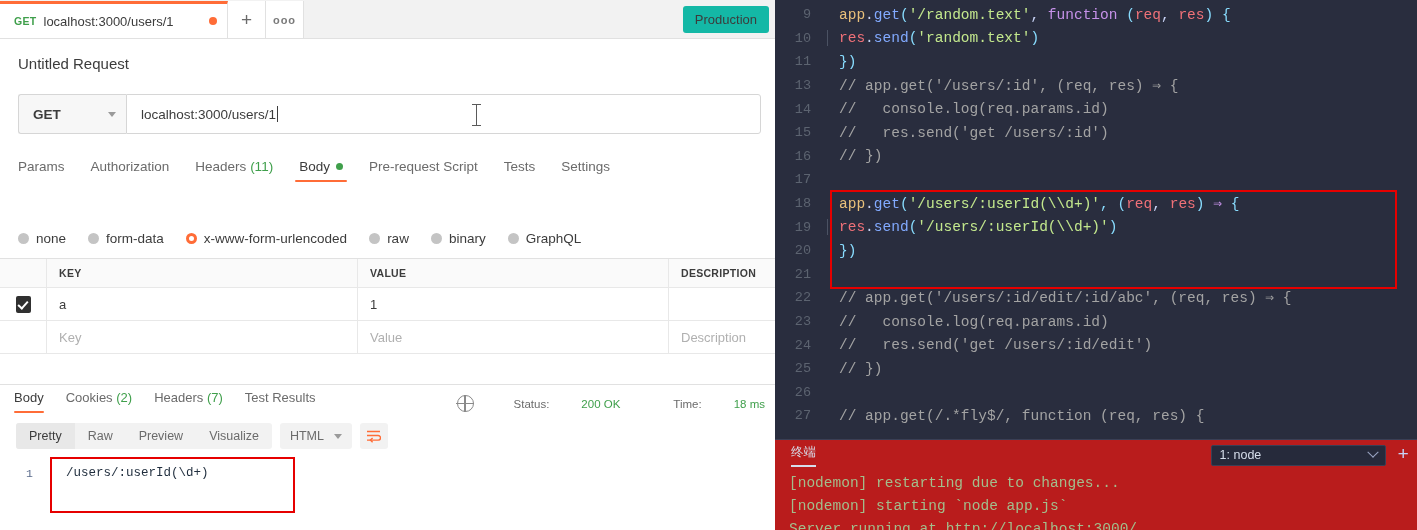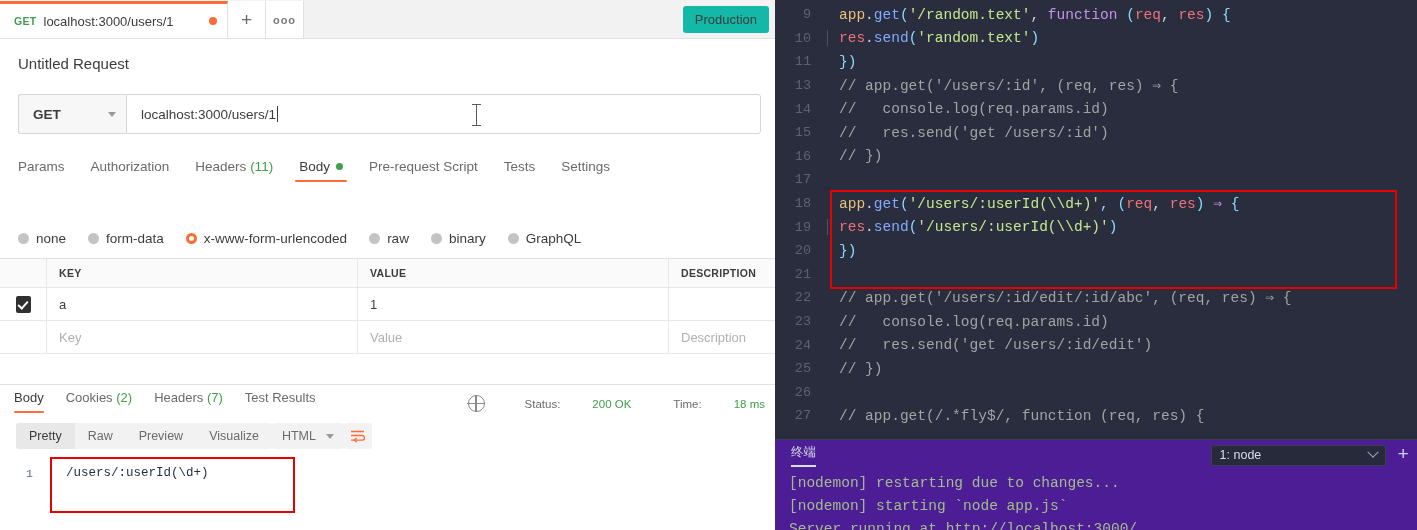--- a/index.html
+++ b/index.html
@@ -85,22 +85,22 @@
   .resp-tabs{display:flex;align-items:flex-end;height:28px;padding:8px 0 0 14px;box-sizing:border-box;}
   .rtab{font-size:13px;color:#6b6b6b;margin-right:22px;position:relative;padding-bottom:8px;white-space:nowrap;}
   .rtab.active{color:#3c3c3c;}
   .rtab.active .ul{position:absolute;left:0;right:0;bottom:0;height:2.5px;background:#ff6c37;border-radius:1px;}
   .rtab .count{color:#3f9f4b;}
   .status-wrap{position:absolute;right:10px;top:10px;display:flex;align-items:center;font-size:11.5px;color:#6b6b6b;gap:28px;}
   .globe{width:15px;height:15px;border:1.4px solid #8a8a8a;border-radius:50%;position:relative;margin-right:12px;}
   .globe:before{content:"";position:absolute;left:50%;top:-1.4px;bottom:-1.4px;width:1.4px;background:#8a8a8a;margin-left:-.7px;}
   .globe:after{content:"";position:absolute;top:50%;left:-1.4px;right:-1.4px;height:1.4px;background:#8a8a8a;margin-top:-.7px;}
   .st-val{color:#3f9f4b;margin-left:4px;}
-  .st-sep{margin-left:14px;}
-  .fmt-row{display:flex;align-items:center;margin:10px 0 0 16px;}
+  .st-sep{margin-left:25px;}
+  .fmt-row{display:flex;align-items:center;margin:10px 0 0 16px;gap:8px;}
   .seg{display:flex;background:#f2f2f2;border-radius:3px;overflow:hidden;height:26px;align-items:center;}
   .seg div{font-size:12.5px;color:#6b6b6b;padding:0 13px;line-height:26px;}
   .seg div.active{color:#3c3c3c;background:#e8e8e8;}
   .fmt-sel{display:flex;align-items:center;background:#f2f2f2;border-radius:3px;height:26px;padding:0 10px;font-size:12.5px;color:#6b6b6b;gap:10px;}
   .wrap-btn{width:28px;height:26px;background:#f2f2f2;border-radius:3px;display:flex;align-items:center;justify-content:center;}
   .body-area{position:relative;margin-top:8px;}
   .redbox{position:absolute;left:50px;top:0;width:245px;height:56px;border:2.5px solid #e60000;box-sizing:border-box;}
   .ln{position:absolute;left:26px;top:10px;font-family:"Liberation Mono",monospace;font-size:11.5px;color:#5a6b8c;}
   .code-line{position:absolute;left:66px;top:9px;font-family:"Liberation Mono",monospace;font-size:12.5px;color:#1f2d3d;}
 
@@ -116,21 +116,21 @@
   .fn{color:#e9c07b;}
   .prop{color:#82aaff;}
   .str{color:#c3e88d;}
   .kw{color:#c792ea;}
   .par{color:#f07178;}
   .pn{color:#89ddff;}
   .plain{color:#c8d3f5;}
   .arrow{color:#c792ea;}
   .ed-redbox{position:absolute;left:55px;right:20px;top:190px;height:99px;border:2.2px solid #e60000;box-sizing:border-box;pointer-events:none;}
 
-  .term{position:absolute;left:0;right:0;bottom:0;height:90px;background:#4c1d95;border-top:1px solid #3a3f55;}
+  .term{position:absolute;left:0;right:0;bottom:0;height:90px;background:#b91c1c;border-top:1px solid #3a3f55;}
   .term-head{display:flex;align-items:center;height:30px;padding:0 8px 0 16px;box-sizing:border-box;}
   .term-tab{font-family:"Liberation Sans",sans-serif;font-size:12.5px;color:#d6deeb;position:relative;padding-bottom:6px;}
   .term-tab .ul{position:absolute;left:0;right:0;bottom:0;height:1.5px;background:#d6deeb;}
   .term-sel{margin-left:auto;background:#262a3b;border:1px solid #3a3f55;border-radius:2px;height:21px;width:175px;
             display:flex;align-items:center;justify-content:space-between;padding:0 8px;box-sizing:border-box;
             font-family:"Liberation Sans",sans-serif;font-size:12.5px;color:#d6deeb;}
   .chev{width:7px;height:7px;border-right:1.4px solid #9aa5c4;border-bottom:1.4px solid #9aa5c4;transform:rotate(45deg) translate(-2px,-2px);}
   .term-plus{margin-left:12px;color:#c8d3f5;font-size:19px;line-height:19px;}
   .term-body{padding:2px 0 0 14px;}
   .term-line{font-size:14.5px;line-height:23px;color:#a3be8c;white-space:pre;}

